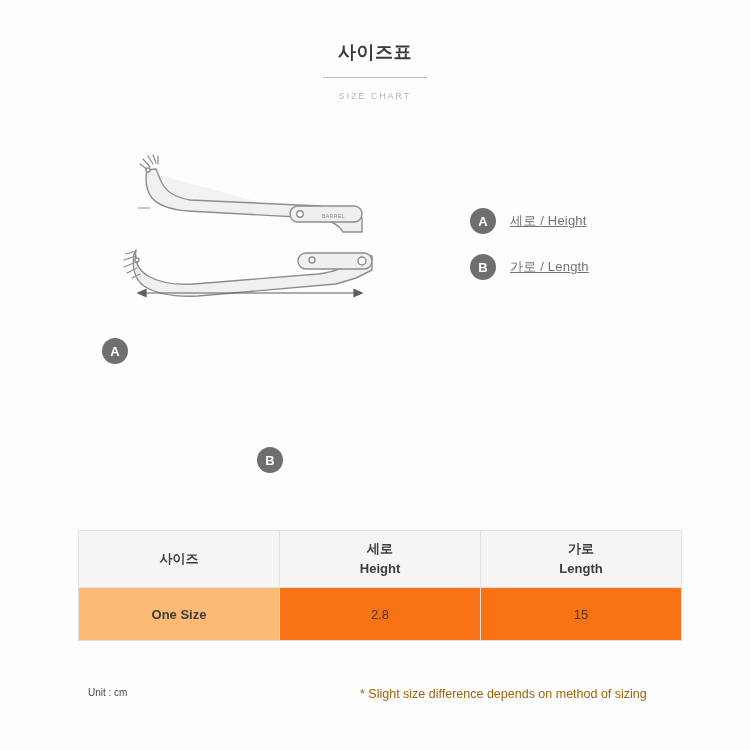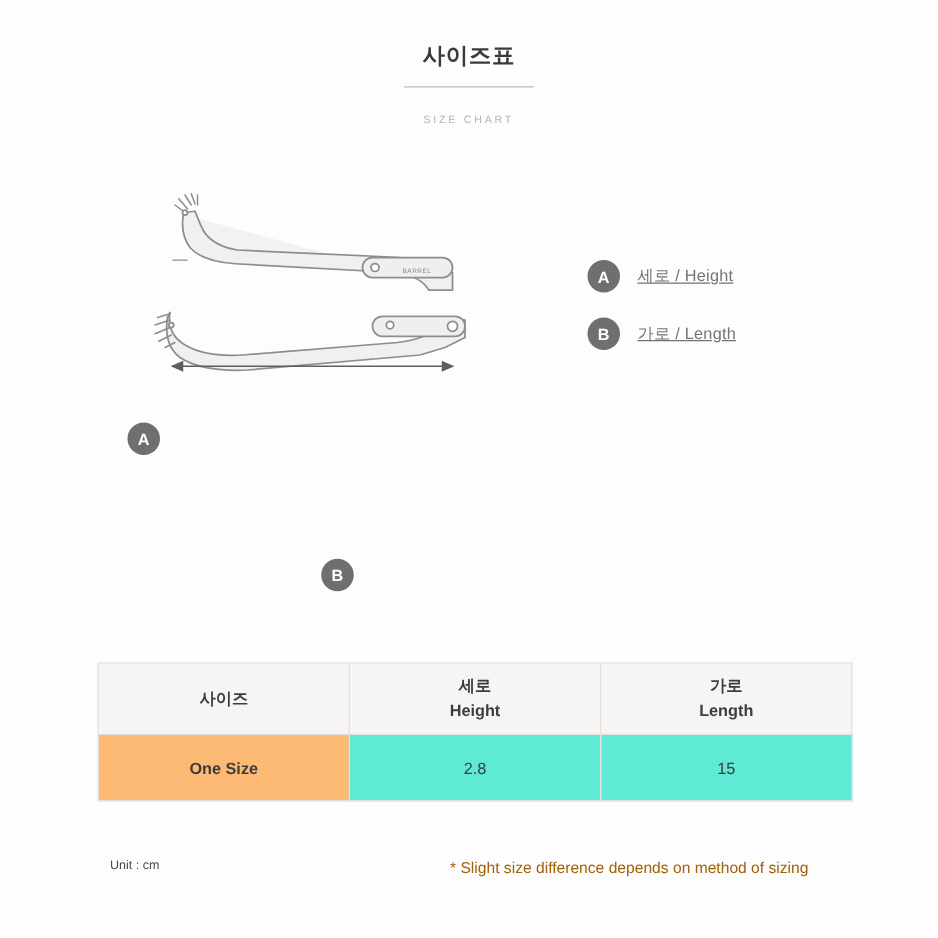--- a/index.html
+++ b/index.html
@@ -13,37 +13,37 @@
     font-family: "Liberation Sans", sans-serif;
     color: #3d3d3d;
     position: relative;
     overflow: hidden;
   }
 
   
   .header {
     width: 100%;
     text-align: center;
-    padding-top: 32px;
+    padding-top: 40px;
     box-sizing: border-box;
   }
   .title-ko {
     font-size: 18px;
     font-weight: 700;
     letter-spacing: 0.5px;
     color: #3a3a3a;
   }
   .title-rule {
     width: 104px;
     height: 1px;
     background: #bdbdbd;
     margin: 13px auto 0 auto;
   }
   .title-en {
-    margin-top: 20px;
+    margin-top: 13px;
     font-size: 8.5px;
     letter-spacing: 2.2px;
     color: #b3b3b3;
   }
 
   
   .illustration {
     position: absolute;
     top: 150px;
     left: 0;
@@ -129,21 +129,21 @@
   .size-table thead th .th-ko {
     display: block;
     font-weight: 700;
   }
   .size-table thead th .th-en {
     display: block;
     font-weight: 700;
   }
   .size-table tbody td {
     height: 52px;
-    background: #5eead4;
+    background: #f97316;
     padding: 0;
   }
   .size-table tbody td.row-head {
     font-weight: 700;
     background: #fdba74;
   }
   .size-table tbody td.value {
     font-weight: 400;
   }
 

